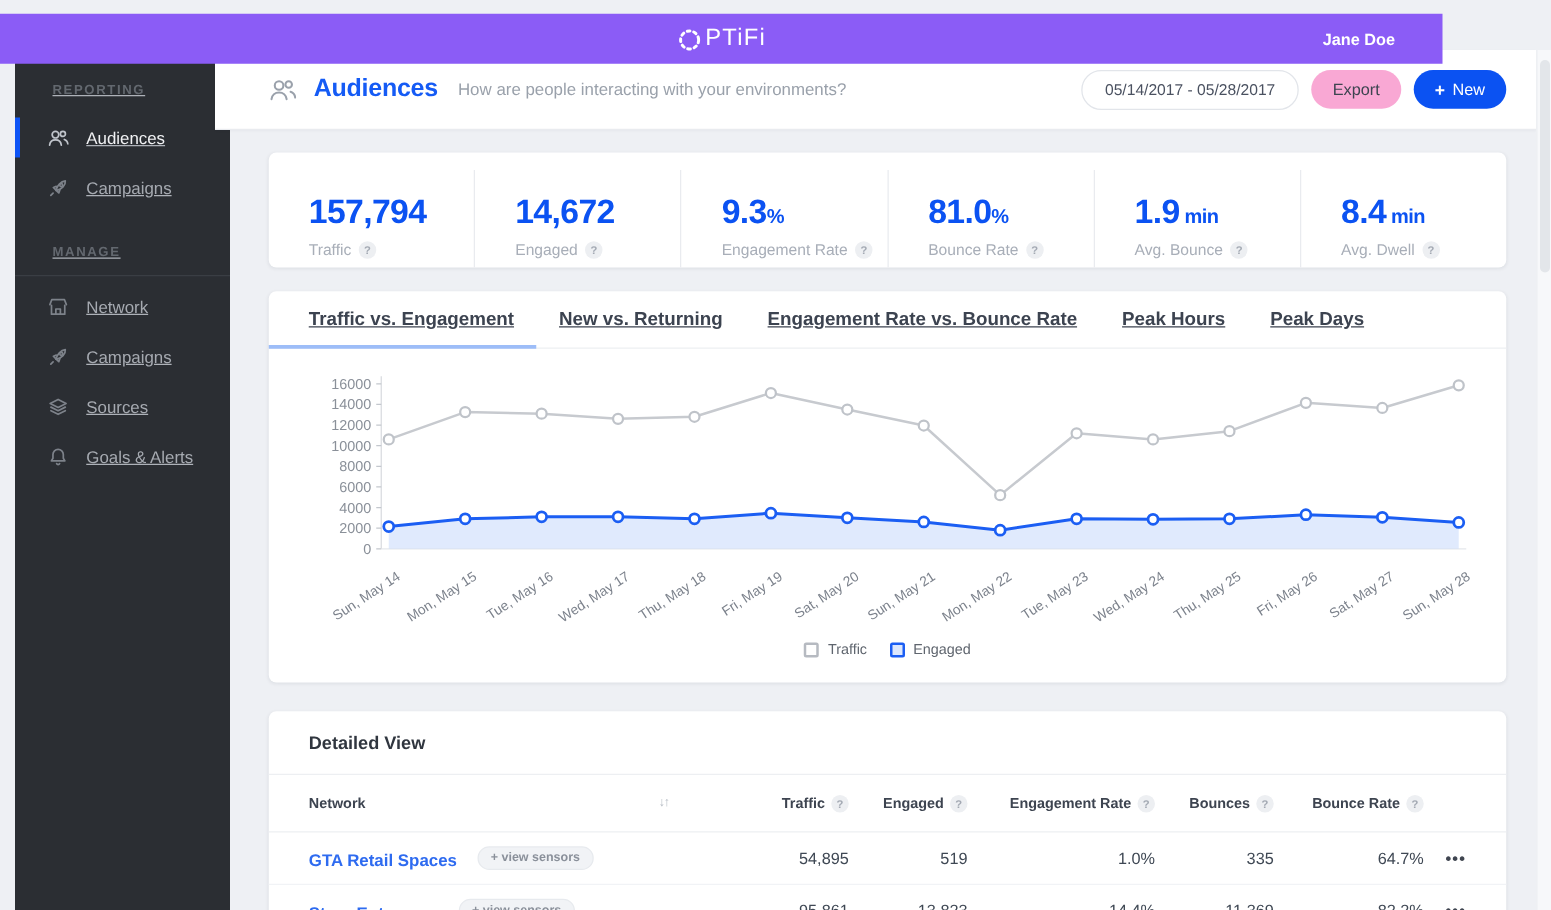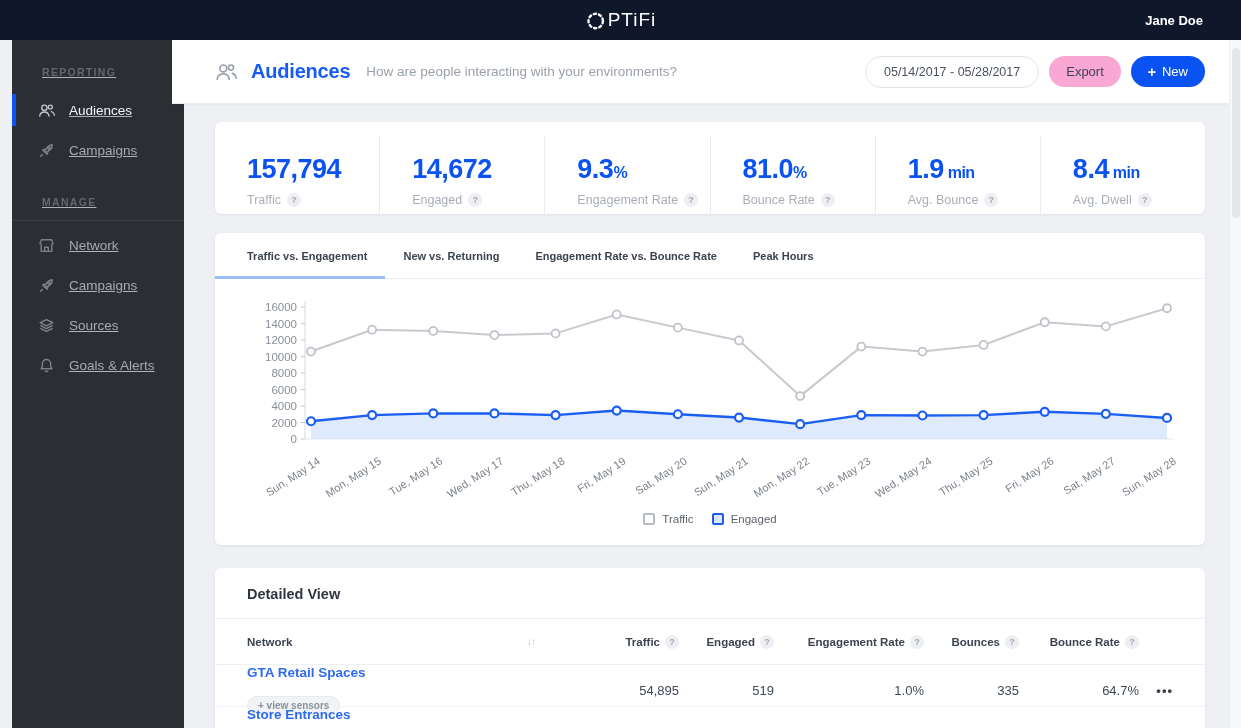--- a/index.html
+++ b/index.html
@@ -1,21 +1,21 @@
 <!DOCTYPE html>
 <html><head>
 <meta charset="utf-8">
 <style>
   * { margin:0; padding:0; box-sizing:border-box; }
   html,body { width:1241px; height:728px; overflow:hidden; background:#eef0f4;
     font-family:"Liberation Sans","DejaVu Sans",sans-serif; }
 
   
-  .topbar { position:absolute; top:0; left:0; width:1241px; height:40px;
-    background:#0f172a; display:flex; align-items:center; z-index:30; }
+  .topbar { position:absolute; top:11px; left:0; width:1154px; height:40px;
+    background:#8b5cf6; display:flex; align-items:center; z-index:30; }
   .logo { position:absolute; left:50%; transform:translateX(-50%);
     display:flex; align-items:center; gap:2px; color:#fff; }
   .logo svg { display:block; }
   .logo-text { font-size:19px; font-weight:500; letter-spacing:1px; color:#fff; }
   .topbar-user { position:absolute; right:38px; color:#fff; font-size:13px; font-weight:600; cursor:pointer; }
 
   
   .sidebar { position:absolute; top:40px; left:12px; width:172px; height:696px;
     background:#2b2e33; color:#aeb2b9;text-decoration:underline; }
   .side-section-label { font-size:10.5px; font-weight:700; letter-spacing:1.3px;
@@ -58,42 +58,42 @@
   .stat-label { margin-top:8px; color:#a8aeb8; font-size:12.5px; display:flex; align-items:center; gap:6px; }
 
   .help { width:14px; height:14px; border-radius:50%; background:#edeff2; color:#a3a9b3;
     font-size:9px; font-weight:700; display:inline-flex; align-items:center; justify-content:center; cursor:pointer; }
   .help::before { content:"?"; }
 
   
   .chart-card { margin-bottom:23px; padding-bottom:10px; }
   .tabs { display:flex; border-bottom:1px solid #edeff2; }
   .tab { padding:0 18px; height:45px; display:flex; align-items:center;
-    font-size:11px; font-weight:700; color:#3c4350; cursor:pointer; position:relative; }
+    font-size:15px; font-weight:700; color:#3c4350; cursor:pointer; position:relative;text-decoration:underline; }
   .tab:first-child { padding-left:32px; }
   .tab.active::after { content:""; position:absolute; left:0; right:0; bottom:-1px;
     height:3px; background:#9dbdf8; }
   .chart-wrap { padding:14px 10px 0 6px; }
   .legend { display:flex; justify-content:center; gap:18px; padding:4px 0 10px; }
   .legend-item { display:flex; align-items:center; gap:7px; font-size:11.5px; color:#5f656e; cursor:pointer; }
   .lg-box { width:12px; height:12px; border-radius:2px; background:#fff; }
   .lg-box.traffic { border:2px solid #b6bac1; }
   .lg-box.engaged { border:2px solid #1b5ef3; background:#dce7fd; }
 
   
   .table-card { padding-bottom:40px; }
   .tc-title { font-size:14.5px; font-weight:700; color:#30363f; padding:18px 32px 16px; border-bottom:1px solid #edeff2; }
   .trow { display:grid; grid-template-columns:1fr 36px 130px 95px 150px 95px 120px 34px;
     align-items:center; padding:0 32px; }
   .thead { height:46px; font-size:11.5px; font-weight:700; color:#3d4450; border-bottom:1px solid #edeff2; }
   .th-num { display:flex; justify-content:flex-end; align-items:center; gap:5px; }
   .sort-ic { font-size:10px; color:#b7bdc5; letter-spacing:-1px; cursor:pointer; text-align:center; }
   .tbody-row { height:42px; font-size:13px; color:#3f4854; border-bottom:1px solid #f1f3f6; }
   .cell-num { text-align:right; }
-  .net-cell { display:flex; align-items:flex-start; gap:16px;flex-direction:column; }
+  .net-cell { display:flex; align-items:flex-end; gap:16px; }
   .net-link { color:#2e6bf0; font-size:13.5px; font-weight:600; cursor:pointer; }
   .sensors-pill { font-size:10px; color:#8a909a; background:#f1f3f6; border:1px solid #e7eaee;
     border-radius:10px; padding:3px 10px; font-weight:600; cursor:pointer; white-space:nowrap; }
   .row-menu { color:#3f4550; font-size:13px; font-weight:700; letter-spacing:1px;
     text-align:right; cursor:pointer; }
   .row-menu::before { content:"•••"; }
 
   
   .scroll-strip { position:absolute; top:40px; right:0; width:12px; height:688px;
     background:#f7f8fa; border-left:1px solid #eceef1; }
@@ -257,20 +257,21 @@
           </div>
       </div>
     </div>
 
     <div class="card chart-card">
       <div class="tabs">
         <div class="tab active">Traffic vs. Engagement</div>
         <div class="tab">New vs. Returning</div>
         <div class="tab">Engagement Rate vs. Bounce Rate</div>
         <div class="tab">Peak Hours</div>
+        <div class="tab">Peak Days</div>
       </div>
       <div class="chart-wrap">
         <svg id="chart-svg" width="974" height="212" viewBox="0 0 974 212">
             <line x1="84" y1="8" x2="84" y2="146" stroke="#d8dbdf" stroke-width="1"></line>
             <line x1="84" y1="146" x2="952" y2="146" stroke="#e4e7eb" stroke-width="1"></line>
             <line x1="80" y1="146" x2="84" y2="146" stroke="#c3c7cd" stroke-width="1"></line>
             <text x="76" y="150" text-anchor="end" fill="#8a9099" font-size="11.5" font-family="Liberation Sans, DejaVu Sans, sans-serif">0</text>
             <line x1="80" y1="129.5" x2="84" y2="129.5" stroke="#c3c7cd" stroke-width="1"></line>
             <text x="76" y="133.5" text-anchor="end" fill="#8a9099" font-size="11.5" font-family="Liberation Sans, DejaVu Sans, sans-serif">2000</text>
             <line x1="80" y1="113" x2="84" y2="113" stroke="#c3c7cd" stroke-width="1"></line>

